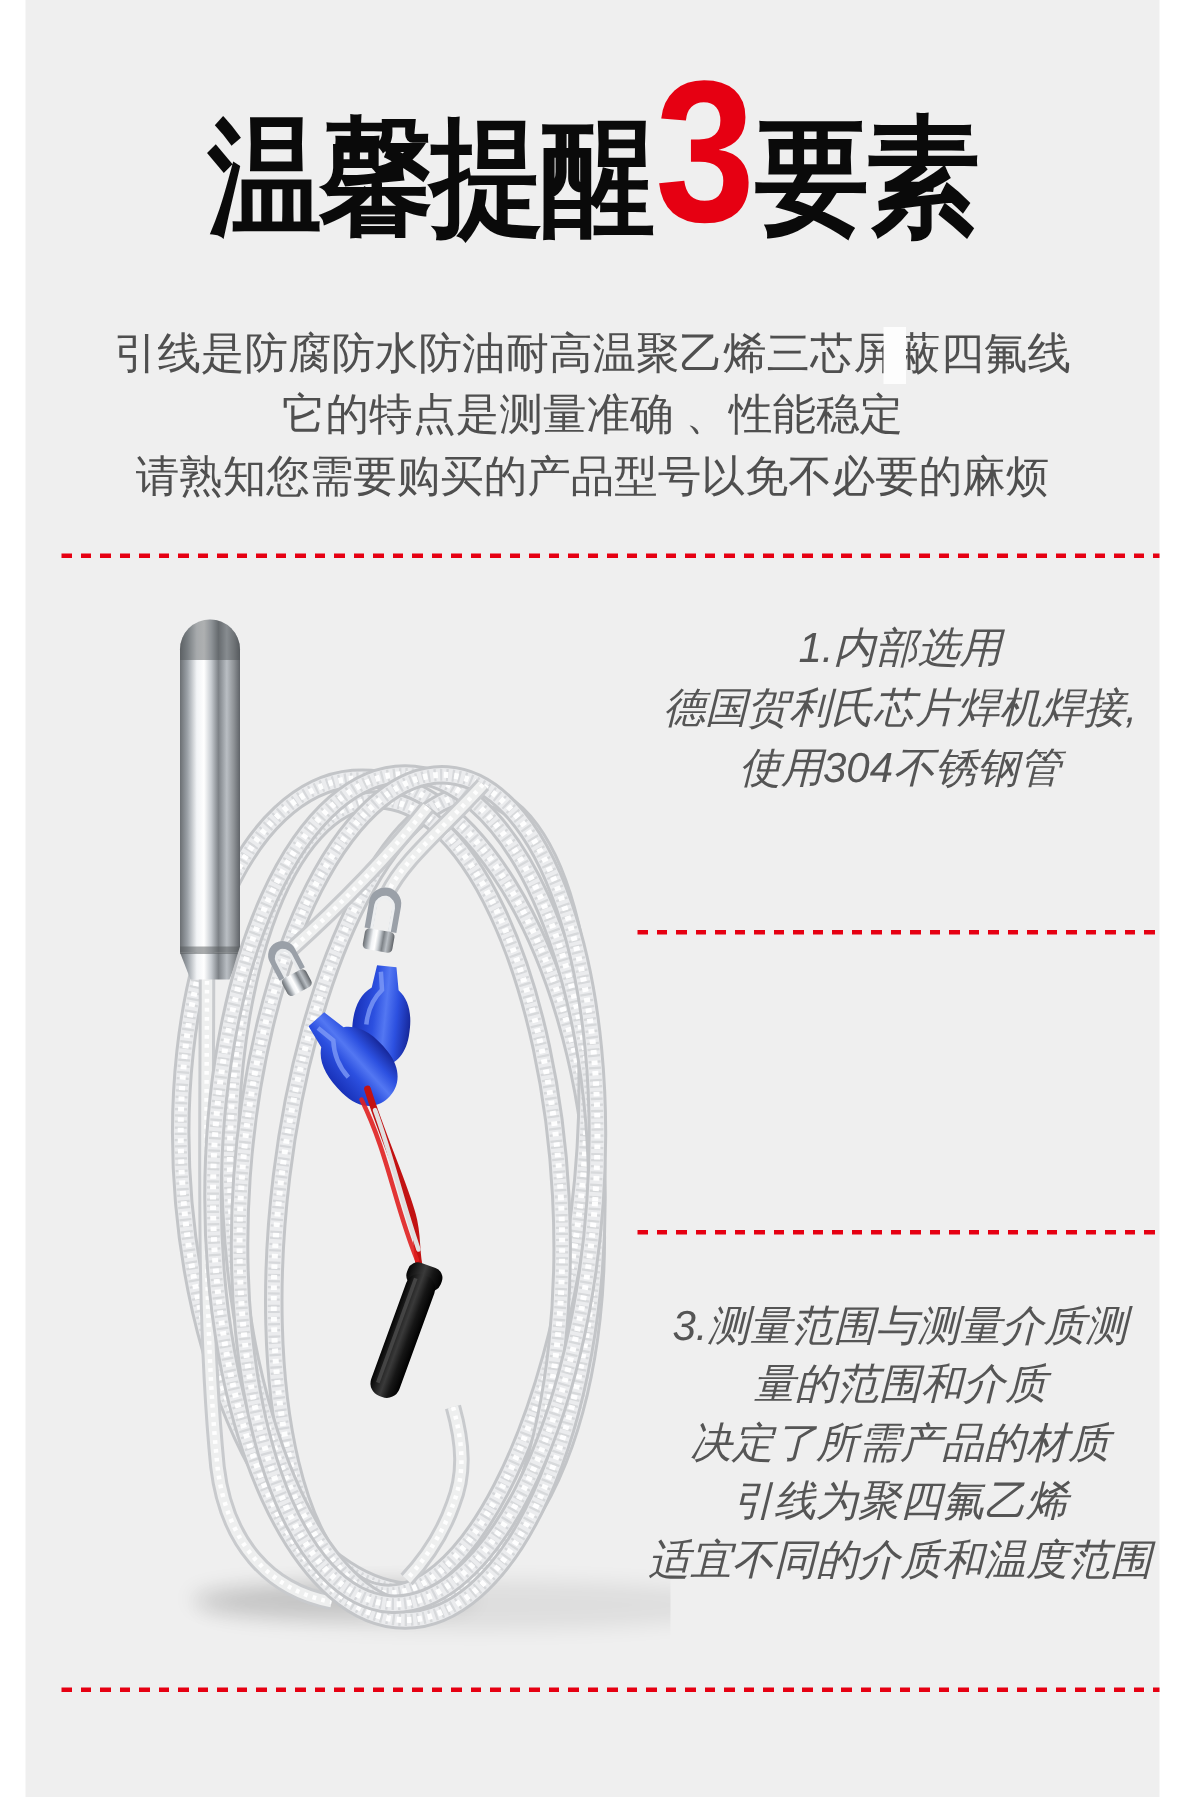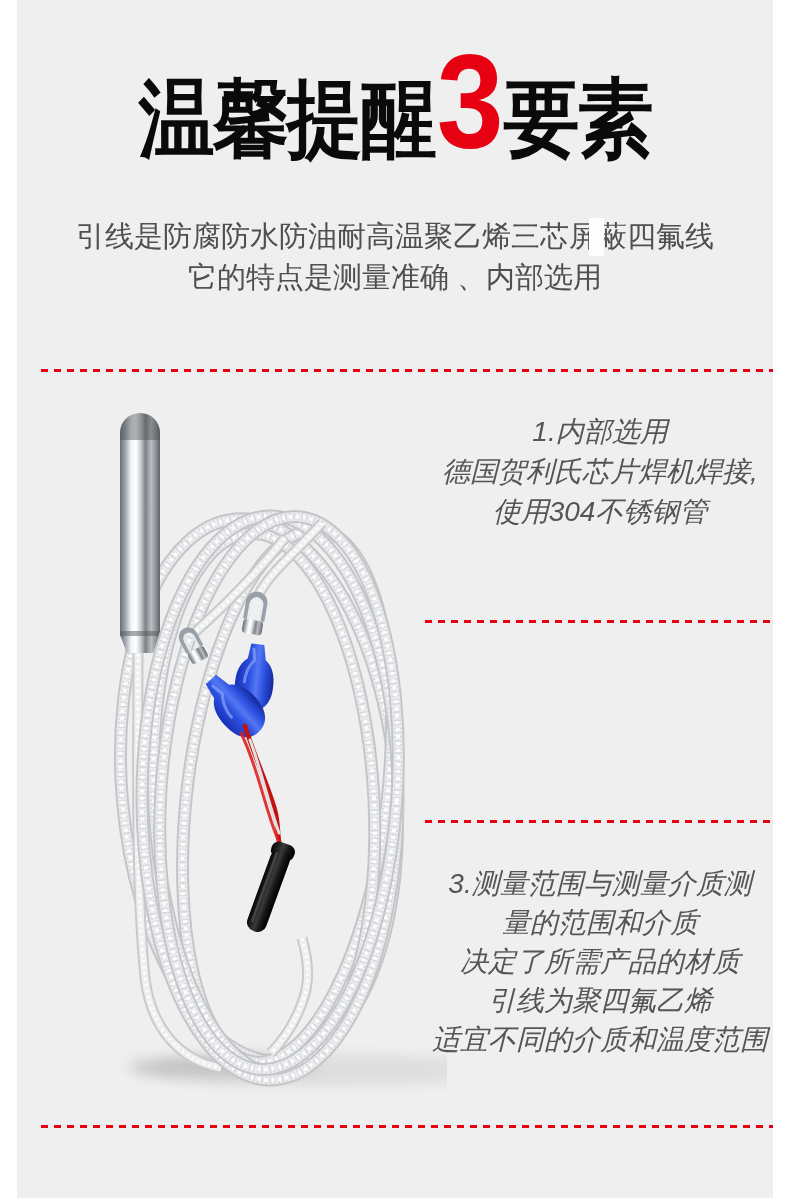--- a/index.html
+++ b/index.html
@@ -63,21 +63,22 @@
 <body>
 
 <div class="page">
 
   <div class="title-row">
     <span class="cjk">温馨提醒</span><span class="num">3</span><span class="cjk">要素</span>
   </div>
 
   <div class="intro">
     <div>引线是防腐防水防油耐高温聚乙烯三芯屏蔽四氟线</div>
-    <div>它的特点是测量准确 、内部选用</div>
+    <div>它的特点是测量准确 、性能稳定</div>
+    <div>请熟知您需要购买的产品型号以免不必要的麻烦</div>
   </div>
   <div class="white-artifact"></div>
 
   <div class="dash-red div-top"></div>
   <div class="dash-red div-mid1"></div>
   <div class="dash-red div-mid2"></div>
   <div class="dash-red div-bottom"></div>
 
   <svg class="photo" width="430" height="720" viewBox="0 0 430 720">
     <defs>

